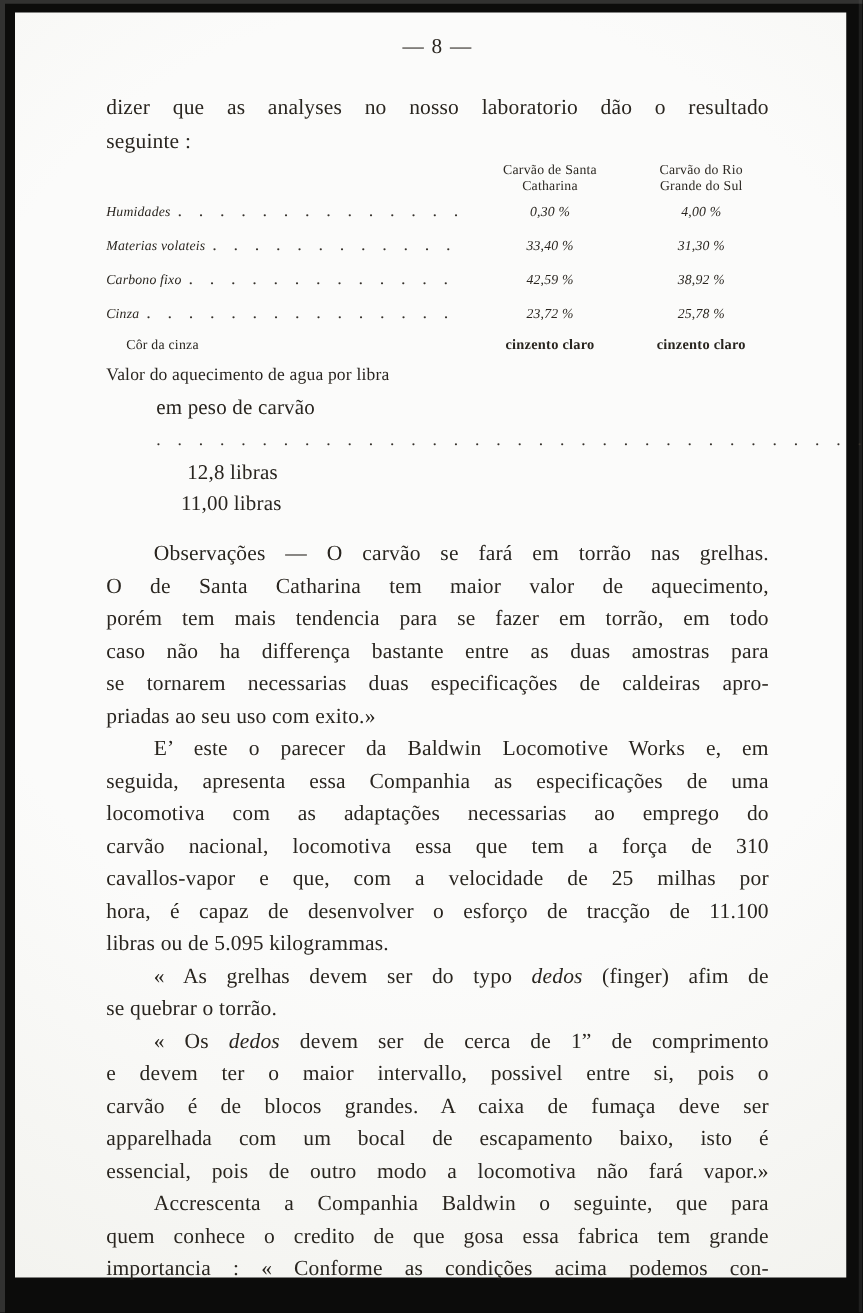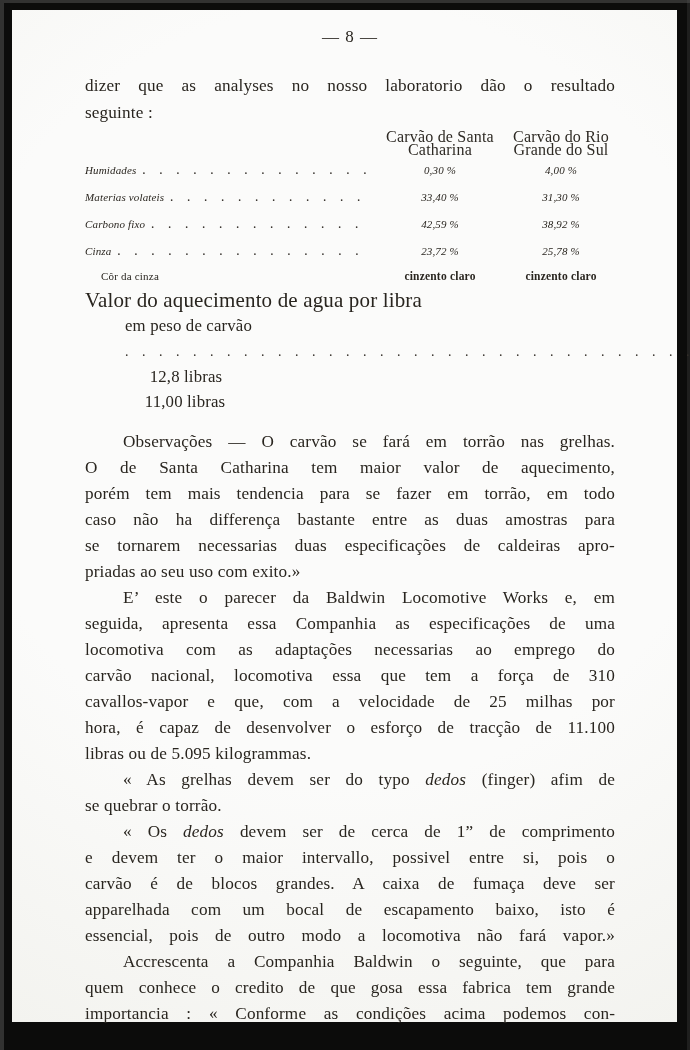--- a/index.html
+++ b/index.html
@@ -27,38 +27,38 @@
     letter-spacing:1px;
   }
   .intro{margin-top:24px;}
   .intro .tline{line-height:27px;}
   .tline{text-align:justify;text-align-last:left;line-height:26px;min-height:24px;}
   .tline.fill{text-align-last:justify;}
   .tline.ind{text-indent:38px;}
   .it{font-style:italic;}
   
   .atable{margin-top:4px;margin-right:-6px;}
-  .thead{display:flex;font-size:16px;line-height:13px;margin-top:2px;color:#2e2a24;}
+  .thead{display:flex;font-size:11px;line-height:13px;margin-top:2px;color:#2e2a24;}
   .thead .spacer{flex:1;}
   .hcell{width:122px;text-align:center;letter-spacing:.2px;}
   .hcell.c2{width:120px;}
   .arow{display:flex;align-items:baseline;font-size:11px;line-height:25px;margin-top:1px;font-style:italic;}
   .rlabel{white-space:nowrap;}
   .leader{flex:1;overflow:hidden;white-space:nowrap;margin:0 8px 0 6px;color:#35302a;}
   .leader::after{
     content:". . . . . . . . . . . . . . . . . . . . . . . . . . . . . . . . . .";
     letter-spacing:5px;font-size:14px;
   }
   .cell{width:122px;text-align:center;white-space:nowrap;}
   .cell.c2{width:120px;}
   .crow{display:flex;align-items:baseline;font-size:11px;line-height:19px;margin-top:3px;}
   .clabel{margin-left:16px;letter-spacing:.2px;}
   .crow .spacer{flex:1;}
   .crow .cell{font-size:11.5px;font-weight:bold;letter-spacing:.2px;}
-  .vrow1{font-size:21px;line-height:25px;margin-top:2px;}
+  .vrow1{font-size:14px;line-height:25px;margin-top:2px;}
   .vrow2{display:flex;align-items:baseline;font-size:16.8px;line-height:25px;flex-direction:column;}
   .vlabel{margin-left:40px;white-space:nowrap;}
   
   .paras{margin-top:15px;}
   .para{margin:0;}
   .para .tline{line-height:26px;}
 </style>
 </head>
 <body>
 

